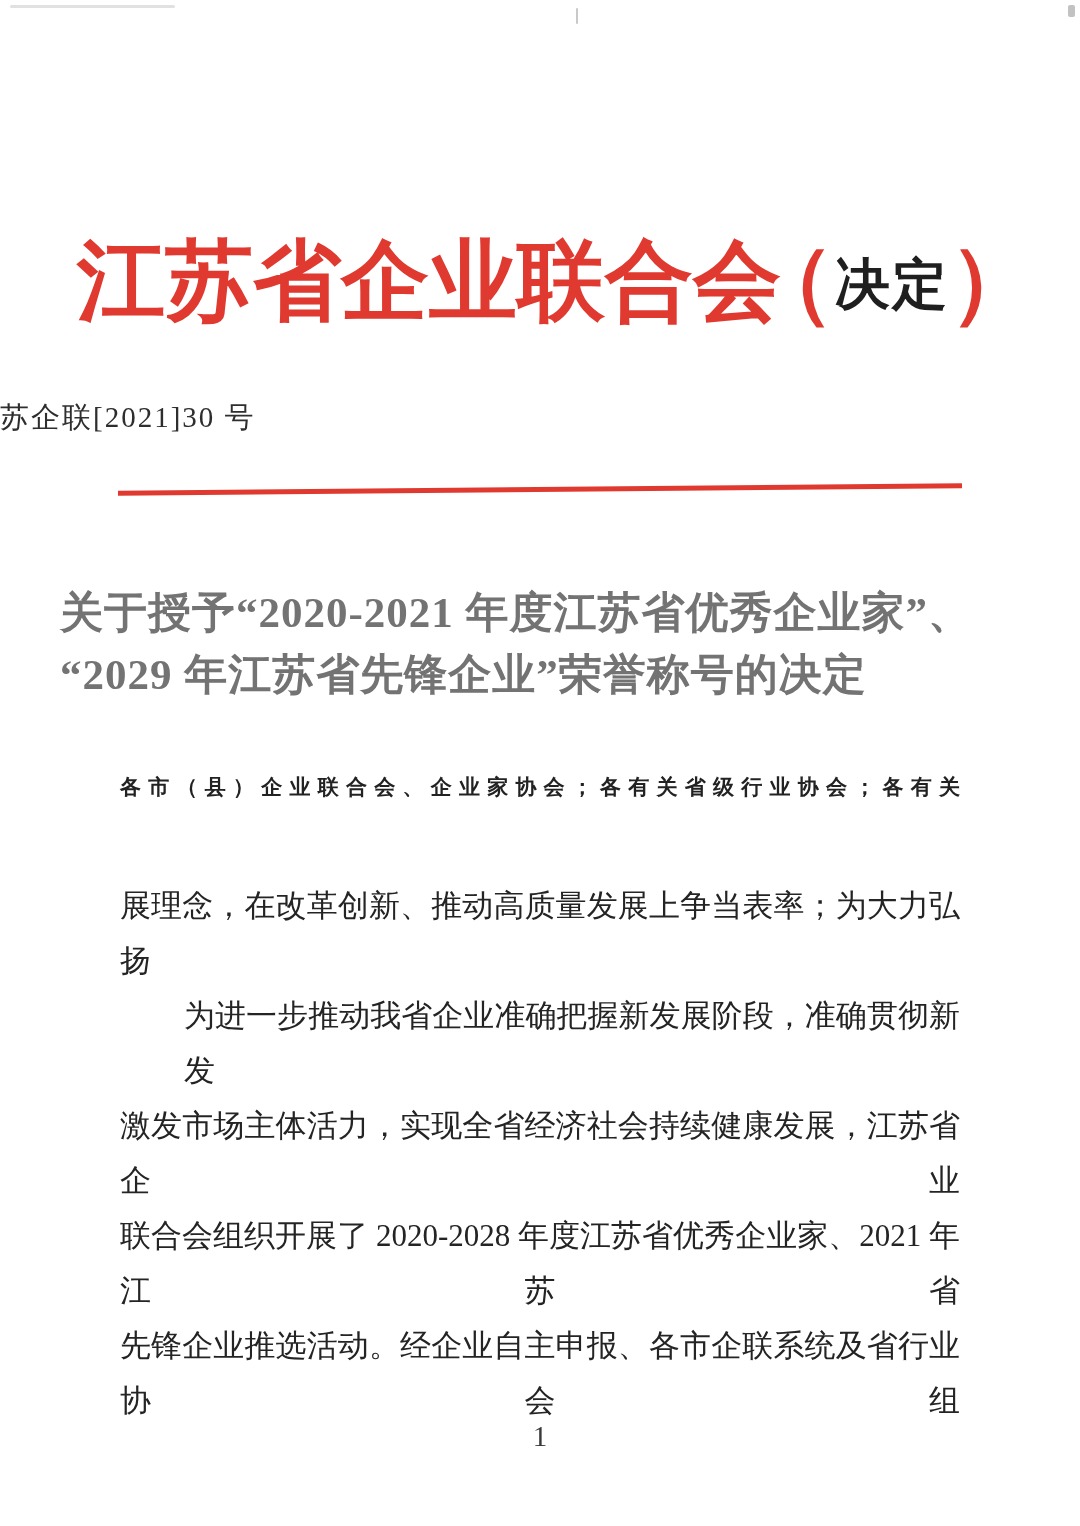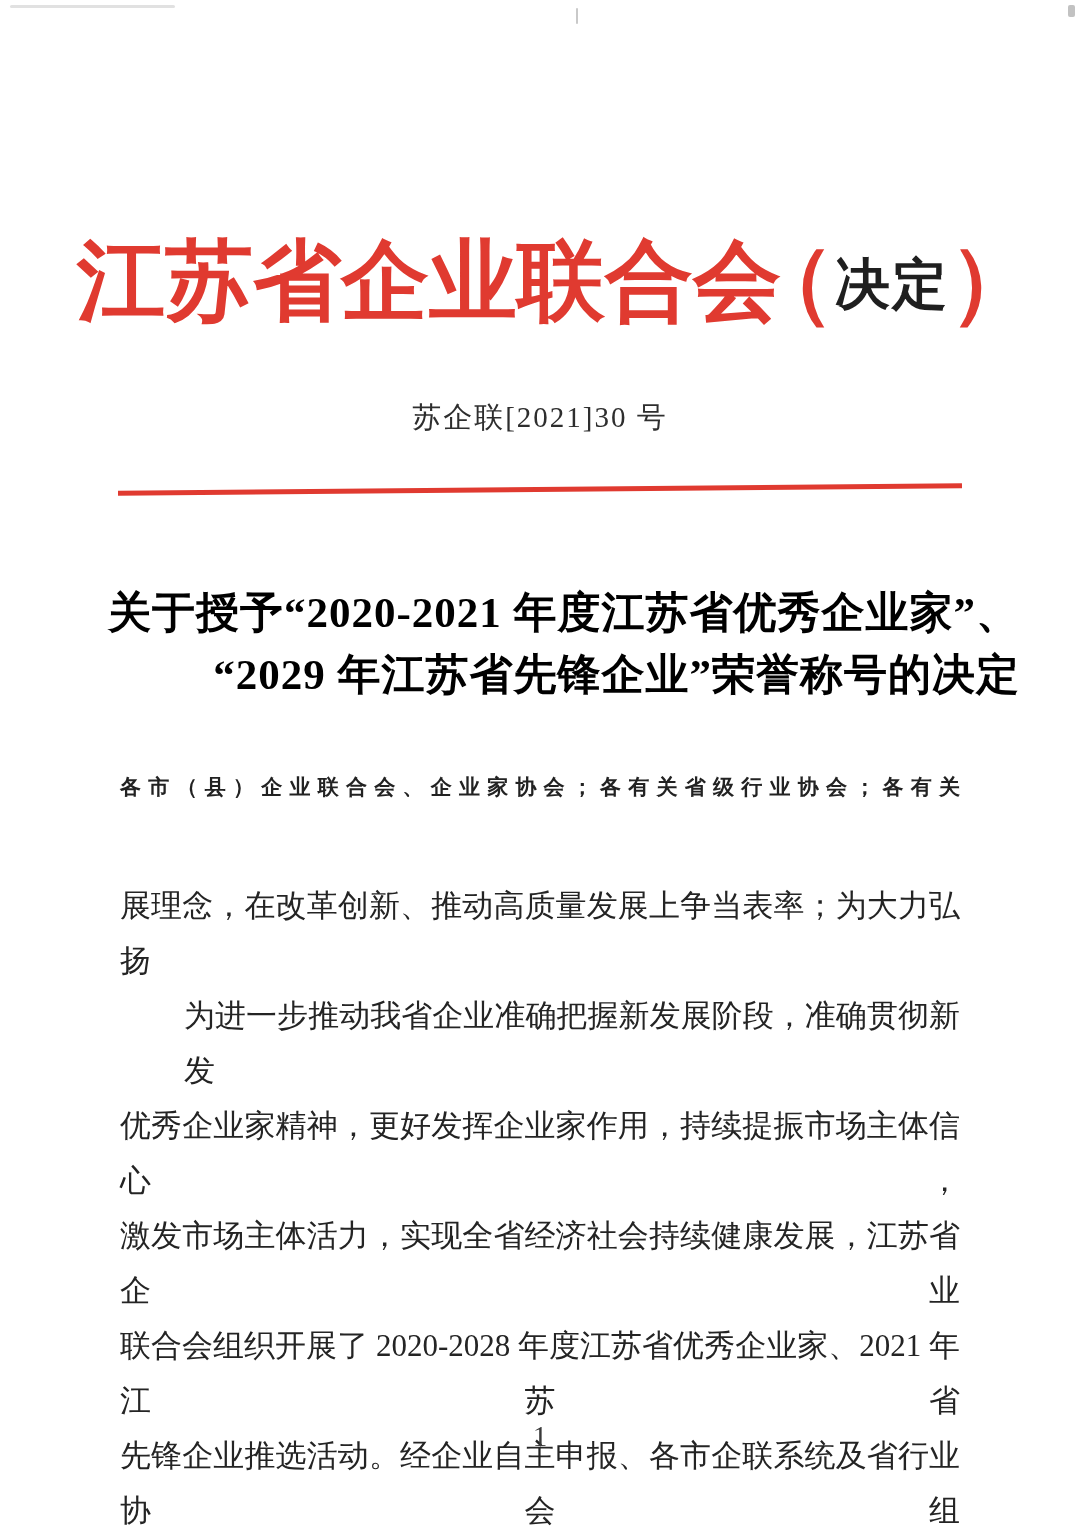--- a/index.html
+++ b/index.html
@@ -28,32 +28,32 @@
   .org-title .paren{font-weight:bold;}
   .org-title .paren.open{margin-left:-34px;}
   .org-title .paren.close{margin-right:-34px;}
   .org-title .doc-type{
     font-size:55px;color:#1f1f1f;font-weight:bold;
     vertical-align:middle;letter-spacing:2px;
     position:relative;top:-6px;
   }
   .doc-number{
     position:absolute;top:398px;left:0;right:0;
-    text-align:center;
+    text-align:left;
     font-size:29px;color:#2e2e2e;letter-spacing:2px;
   }
   .red-rule{
     position:absolute;top:487px;left:118px;width:844px;height:5px;
     background:var(--accent,#e03a30);
     transform:rotate(-0.5deg);
   }
   .doc-title{
     position:absolute;top:582px;left:60px;right:60px;
-    text-align:right;
-    font-size:43px;font-weight:bold;color:#000000;
+    text-align:left;
+    font-size:43px;font-weight:bold;color:#737373;
     line-height:62px;letter-spacing:1px;
   }
   .salutation{
     position:absolute;top:760px;left:120px;width:840px;
     font-size:21px;font-weight:bold;color:#222;
   }
   .body-text{
     position:absolute;top:878px;left:120px;width:840px;
     font-size:31px;font-weight:500;color:#242424;
   }
@@ -91,21 +91,20 @@
     <div>“2029 年江苏省先锋企业”荣誉称号的决定</div>
   </div>
 
   <div class="salutation">
     <div class="jline">各市（县）企业联合会、企业家协会；各有关省级行业协会；各有关</div>
   </div>
 
   <div class="body-text">
     <div class="jline">展理念，在改革创新、推动高质量发展上争当表率；为大力弘扬</div>
     <div class="jline indent">为进一步推动我省企业准确把握新发展阶段，准确贯彻新发</div>
-    <div class="jline">优秀企业家精神，更好发挥企业家作用，持续提振市场主体信心，</div>
     <div class="jline">激发市场主体活力，实现全省经济社会持续健康发展，江苏省企业</div>
     <div class="jline">联合会组织开展了 2020-2028 年度江苏省优秀企业家、2021 年江苏省</div>
     <div class="jline">先锋企业推选活动。经企业自主申报、各市企联系统及省行业协会组</div>
 
   </div>
 
   <div class="page-number">1</div>
 
 </div>
 

